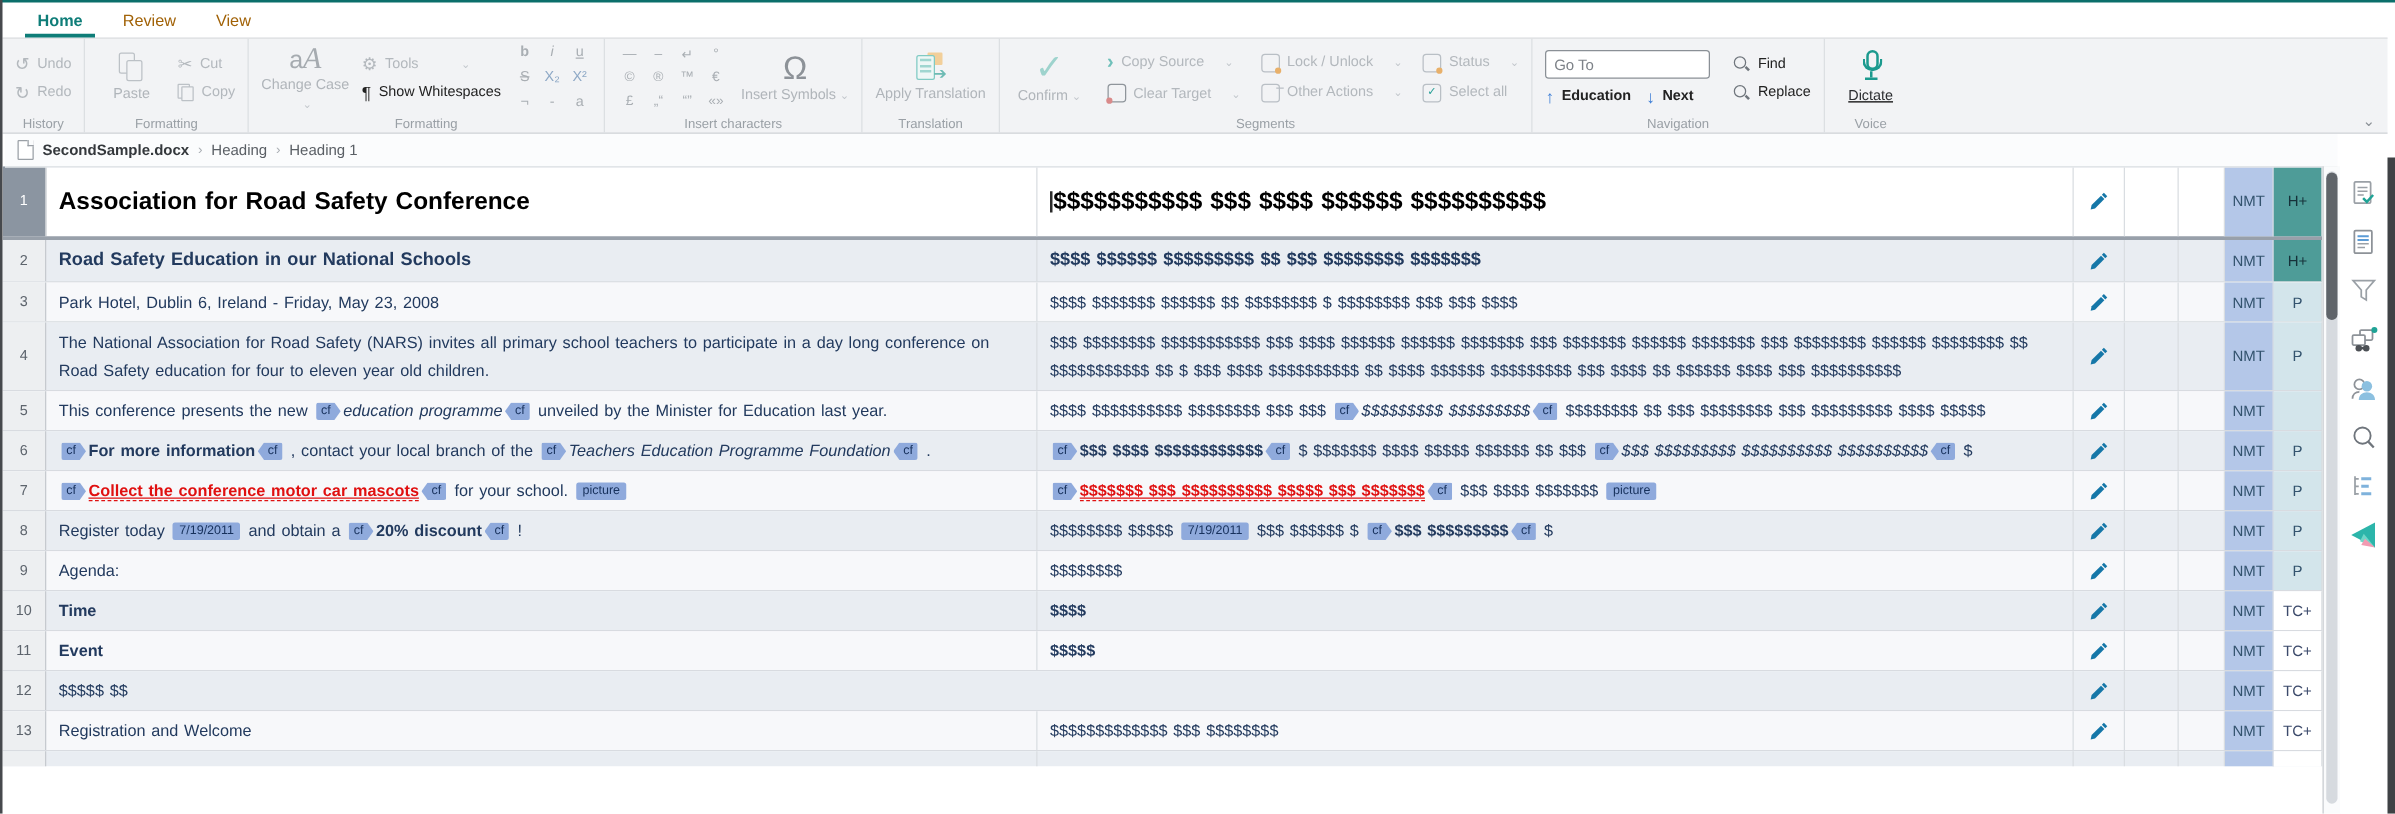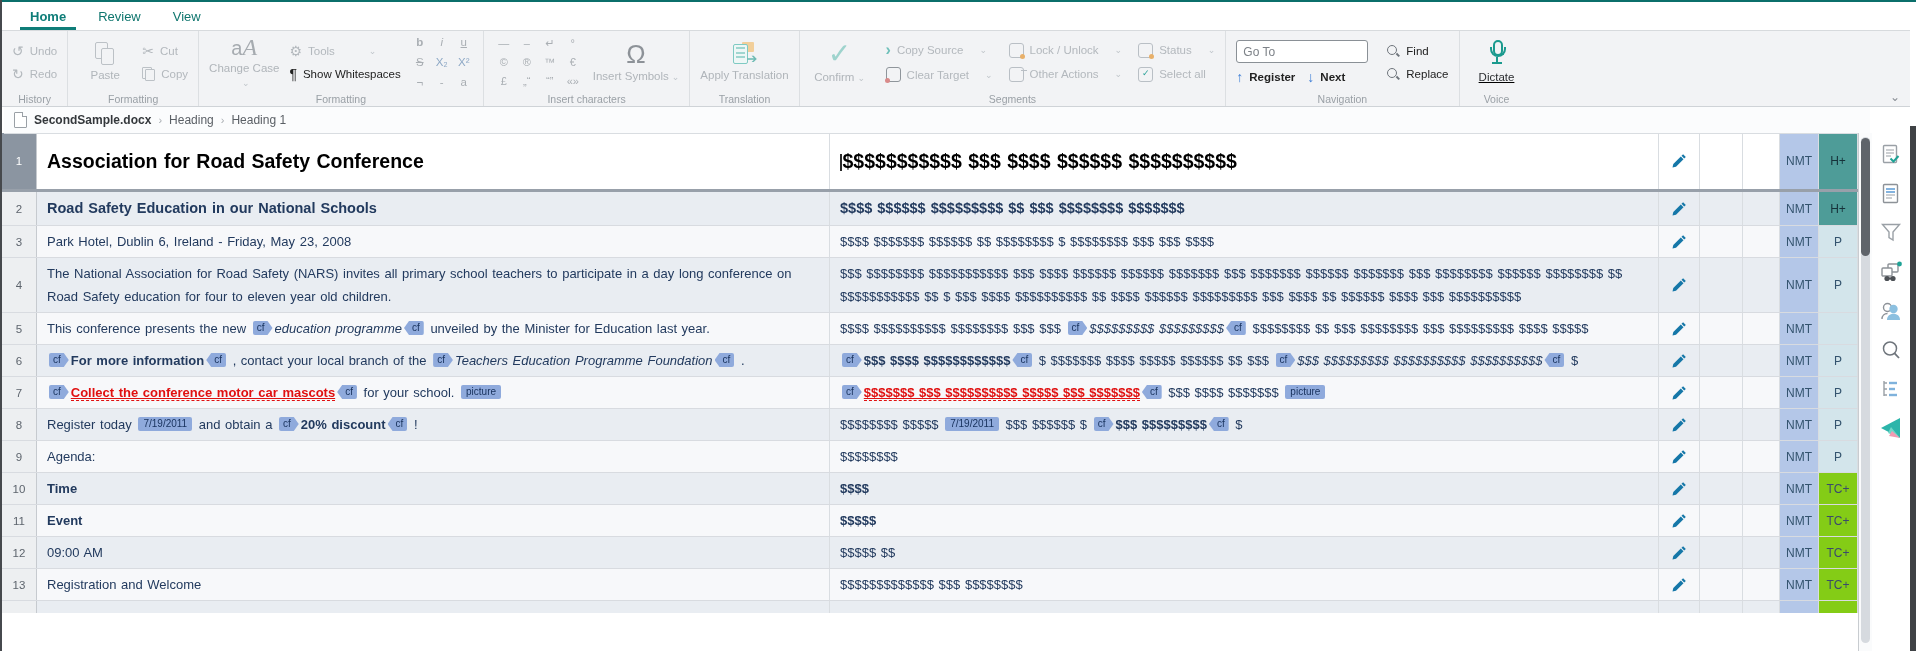--- a/index.html
+++ b/index.html
@@ -8,21 +8,21 @@
     font-family:"Liberation Sans",sans-serif;background:#fff;
     -webkit-font-smoothing:antialiased;
   }
   
   .edge-top{position:absolute;left:0;top:0;width:1916px;height:2px;background:#0b6f6b;z-index:50;}
   .edge-left{position:absolute;left:0;top:0;width:2px;height:651px;background:#46494d;z-index:50;}
   .edge-right{position:absolute;left:1910px;top:126px;width:6px;height:525px;background:#3f4245;z-index:50;}
 
   
   .tabbar{position:absolute;left:2px;top:2px;right:6px;height:28px;background:#fff;border-bottom:1px solid #d7dadd;display:flex;align-items:stretch;padding-left:12px;z-index:5;}
-  .tab{display:flex;align-items:center;padding:0 16px;font-size:13px;color:#0f766e;cursor:default;position:relative;}
+  .tab{display:flex;align-items:center;padding:0 16px;font-size:13px;color:#a16207;cursor:default;position:relative;}
   .tab.active{color:#0e7d78;font-weight:bold;}
   .tab.active::after{content:"";position:absolute;left:6px;right:6px;bottom:0;height:3px;background:#0e7d78;}
 
   
   .ribbon{position:absolute;left:2px;top:30px;right:6px;height:76px;background:#f2f3f5;border-bottom:1px solid #cfd3d7;display:flex;align-items:stretch;z-index:4;}
   .rgroup{position:relative;display:flex;align-items:center;gap:10px;padding:2px 10px 14px 10px;border-right:1px solid #dcdfe2;}
   .rgroup-label{position:absolute;bottom:1px;left:0;right:0;text-align:center;font-size:10.5px;color:#9aa0a6;}
   .bigbtn{display:flex;flex-direction:column;align-items:center;justify-content:center;gap:3px;min-width:54px;font-size:11.5px;color:#b0b5ba;text-align:center;line-height:1.15;}
   .bigbtn.on{color:#2b2d30;}
   .smallcol{display:flex;flex-direction:column;justify-content:center;gap:9px;}
@@ -111,21 +111,21 @@
   .row.active .c-num{background:#8b95a1;color:#fff;}
   .c-src{width:772px;flex:none;padding:4px 10px;}
   .c-tgt{flex:1;padding:4px 10px;}
   .c-pencil{width:40px;flex:none;justify-content:center;}
   .c-e1{width:42px;flex:none;}
   .c-e2{width:36px;flex:none;}
   .c-nmt{width:38px;flex:none;justify-content:center;font-size:12px;color:#33536e;background:#b4c7e8;}
   .c-status{width:38px;flex:none;justify-content:center;font-size:12px;color:#33536e;}
   .st-hplus{background:#4e9c98;color:#16323a;}
   .st-p{background:#d3e5eb;}
-  .st-tcplus{background:#84cc16;color:#3c4a6b;}
+  .st-tcplus{background:#ffffff;color:#3c4a6b;}
   .rich{display:inline;font-size:13px;color:#223a5e;line-height:23px;word-spacing:1px;}
   .row.r-h1{min-height:56px;}
   .row.r-h1 .rich{font-size:19.5px;font-weight:bold;color:#000000;line-height:24px;}
   .row.r-h2 .rich{font-size:14.5px;font-weight:bold;line-height:25px;}
   .row.r-part{height:12px;border-bottom:none;}
   .run-b{font-weight:bold;}
   .run-i{font-style:italic;}
   .run-red{color:#e01010;font-weight:bold;text-decoration:underline;border-bottom:1px dashed #e01010;}
   .tag{display:inline-block;background:#8faadc;color:#17315c;font-size:10px;line-height:14px;height:14px;padding:0 4px;margin:0 2px;vertical-align:2px;font-weight:normal;font-style:normal;}
   .tag-open{clip-path:polygon(0 0,calc(100% - 5px) 0,100% 50%,calc(100% - 5px) 100%,0 100%);padding-right:8px;border-radius:2px 0 0 2px;}
@@ -307,21 +307,21 @@
     </div>
     <div class="rgroup-label">Segments</div>
   </div>
 
   <div class="rgroup" style="gap:18px;">
     <div class="smallcol" style="gap:7px;">
       <input class="goto-input" type="text" placeholder="Go To" style="">
       <div style="display:flex;gap:12px;">
         <div class="smallbtn on">
             <span class="navarrow">↑</span>
-            <span style="font-weight:bold;">Register</span>
+            <span style="font-weight:bold;">Education</span>
           </div>
         <div class="smallbtn on">
             <span class="navarrow">↓</span>
             <span style="font-weight:bold;">Next</span>
           </div>
       </div>
     </div>
     <div class="smallcol">
       <div class="smallbtn on">
           <span class="mag"></span>
@@ -587,23 +587,20 @@
           </svg>
         </span>
       </div>
       <div class="cell c-e1"></div>
       <div class="cell c-e2"></div>
       <div class="cell c-nmt">NMT</div>
       <div class="cell c-status st-tcplus">TC+</div>
     </div>
     <div class="row alt">
       <div class="cell c-num">12</div>
-      <div class="cell c-src">
-        <span class="rich"><span>09:00 AM</span></span>
-      </div>
       <div class="cell c-tgt">
         <span class="rich"><span>$$$$$ $$</span></span>
       </div>
       <div class="cell c-pencil">
         <span class="pencil-btn">
           <svg width="16" height="16" viewBox="0 0 16 16">
             <path d="M12.1 1.2l2.7 2.7-1.6 1.6-2.7-2.7z" fill="#1577a8"></path>
             <path d="M9.8 3.5l2.7 2.7L5 13.7l-3.5.8.8-3.5z" fill="#1577a8"></path>
           </svg>
         </span>

